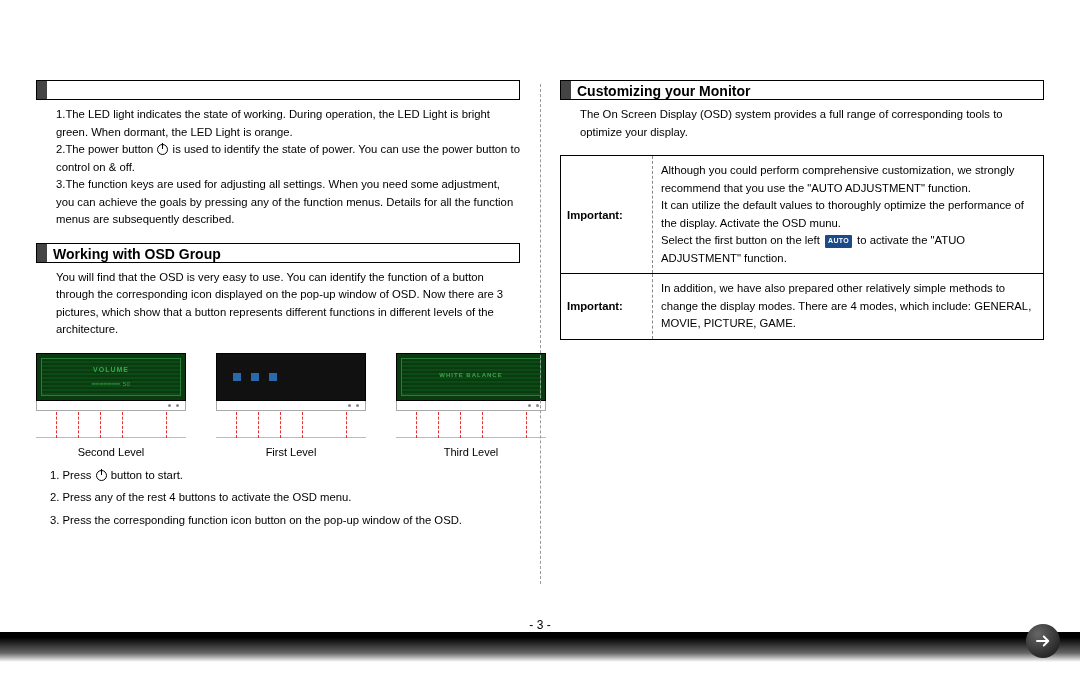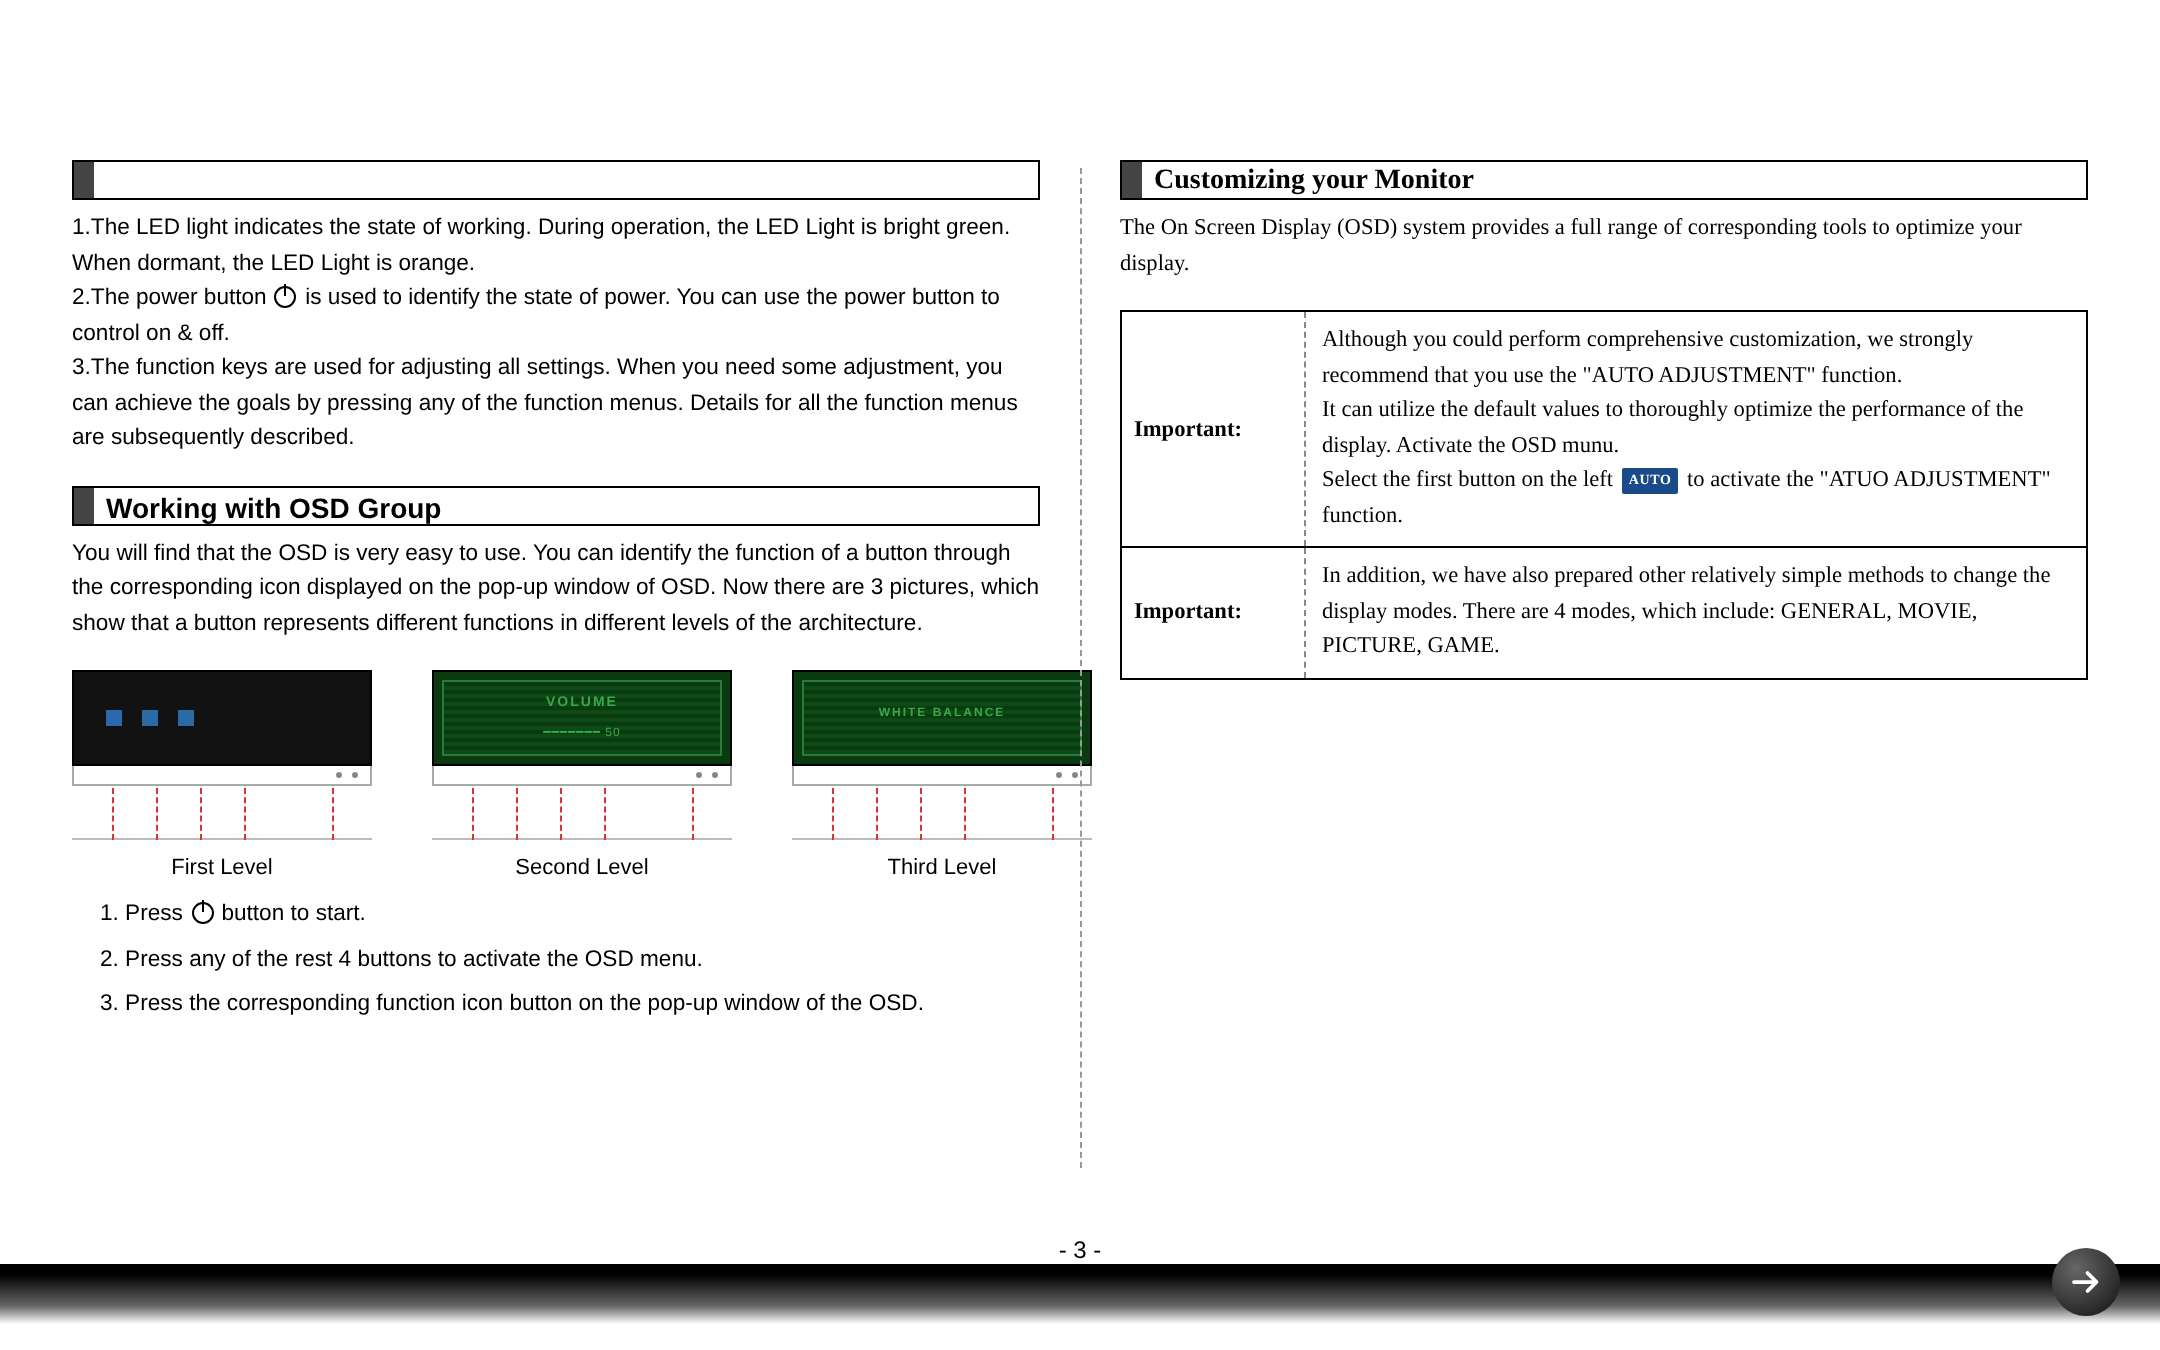--- a/index.html
+++ b/index.html
@@ -16,21 +16,21 @@
     display: flex;
     gap: 0;
     position: relative;
     height: 620px;
   }
   .col {
     width: 50%;
     padding: 0 20px 0 0;
     position: relative;
   }
-  .col.right { padding: 0 0 0 20px; font-family: Liberation Serif, serif; }
+  .col.right { padding: 0 0 0 20px; }
   .divider {
     position: absolute;
     left: 50%;
     top: 84px;
     height: 500px;
     border-left: 1px dashed #999;
   }
   .section-head {
     display: flex;
     align-items: stretch;
@@ -46,20 +46,21 @@
     font-weight: bold;
     font-size: 14px;
     padding: 1px 6px;
     line-height: 18px;
   }
   .body-text {
     font-size: 11.3px;
     line-height: 1.55;
     color: #000;
     margin-bottom: 14px;
+    margin-left: 20px;
   }
   .power-icon {
     display: inline-block;
     width: 11px; height: 11px;
     border: 1px solid #000;
     border-radius: 50%;
     position: relative;
     vertical-align: -2px;
     margin: 0 1px;
   }
@@ -229,58 +230,58 @@
     </div>
 
     <div class="section-head">
       <div class="head-tab"></div>
       <div class="head-text">Working with OSD Group</div>
     </div>
     <div class="body-text">You will find that the OSD is very easy to use. You can identify the function of a button through the corresponding icon displayed on the pop-up window of OSD. Now there are 3 pictures, which show that a button represents different functions in different levels of the architecture.</div>
 
     <div class="levels">
       <div class="level">
-        <div class="level-screen">
-          <div class="dark-icons">
-              <span></span>
-              <span></span>
-              <span></span>
-            </div>
+        <div class="level-screen green">
+          <div class="green-inner"></div>
+          <div class="green-text">VOLUME</div>
+          <div class="green-sub">━━━━━━━  50</div>
         </div>
         <div class="level-bar">
             <span class="dot"></span>
             <span class="dot dot2"></span>
           </div>
         <div class="red-lines">
           <span class="rl" style="left:20px"></span>
             <span class="rl" style="left:42px"></span>
             <span class="rl" style="left:64px"></span>
             <span class="rl" style="left:86px"></span>
             <span class="rl" style="left:130px"></span>
         </div>
-        <div class="level-caption">First Level</div>
+        <div class="level-caption">Second Level</div>
       </div>
       <div class="level">
-        <div class="level-screen green">
-          <div class="green-inner"></div>
-          <div class="green-text">VOLUME</div>
-          <div class="green-sub">━━━━━━━  50</div>
+        <div class="level-screen">
+          <div class="dark-icons">
+              <span></span>
+              <span></span>
+              <span></span>
+            </div>
         </div>
         <div class="level-bar">
             <span class="dot"></span>
             <span class="dot dot2"></span>
           </div>
         <div class="red-lines">
           <span class="rl" style="left:20px"></span>
             <span class="rl" style="left:42px"></span>
             <span class="rl" style="left:64px"></span>
             <span class="rl" style="left:86px"></span>
             <span class="rl" style="left:130px"></span>
         </div>
-        <div class="level-caption">Second Level</div>
+        <div class="level-caption">First Level</div>
       </div>
       <div class="level">
         <div class="level-screen green">
           <div class="green-inner"></div>
           <div class="green-text" style="top:18px;font-size:6px">WHITE  BALANCE</div>
         </div>
         <div class="level-bar">
             <span class="dot"></span>
             <span class="dot dot2"></span>
           </div>

